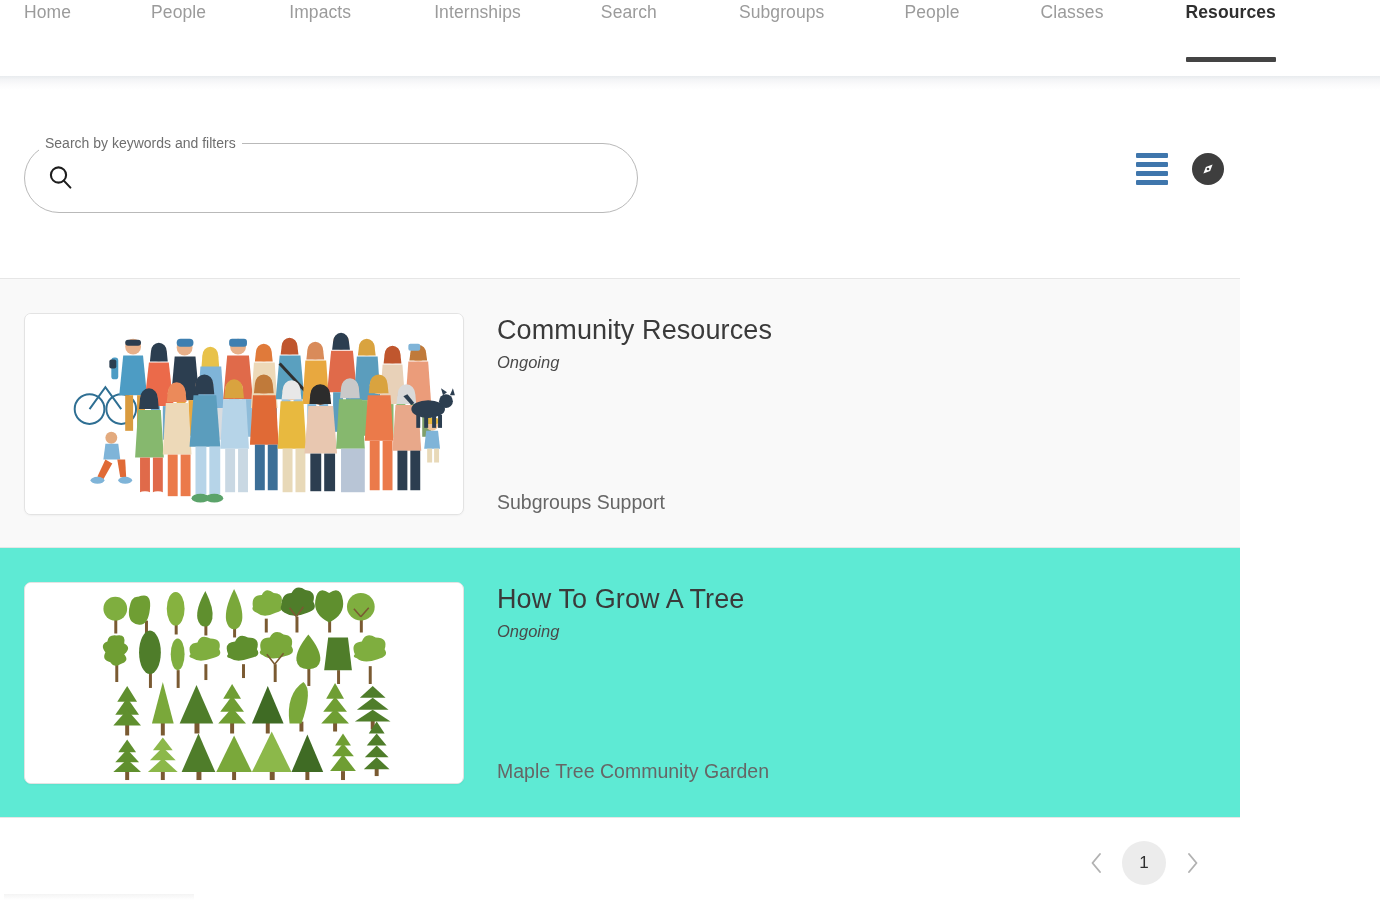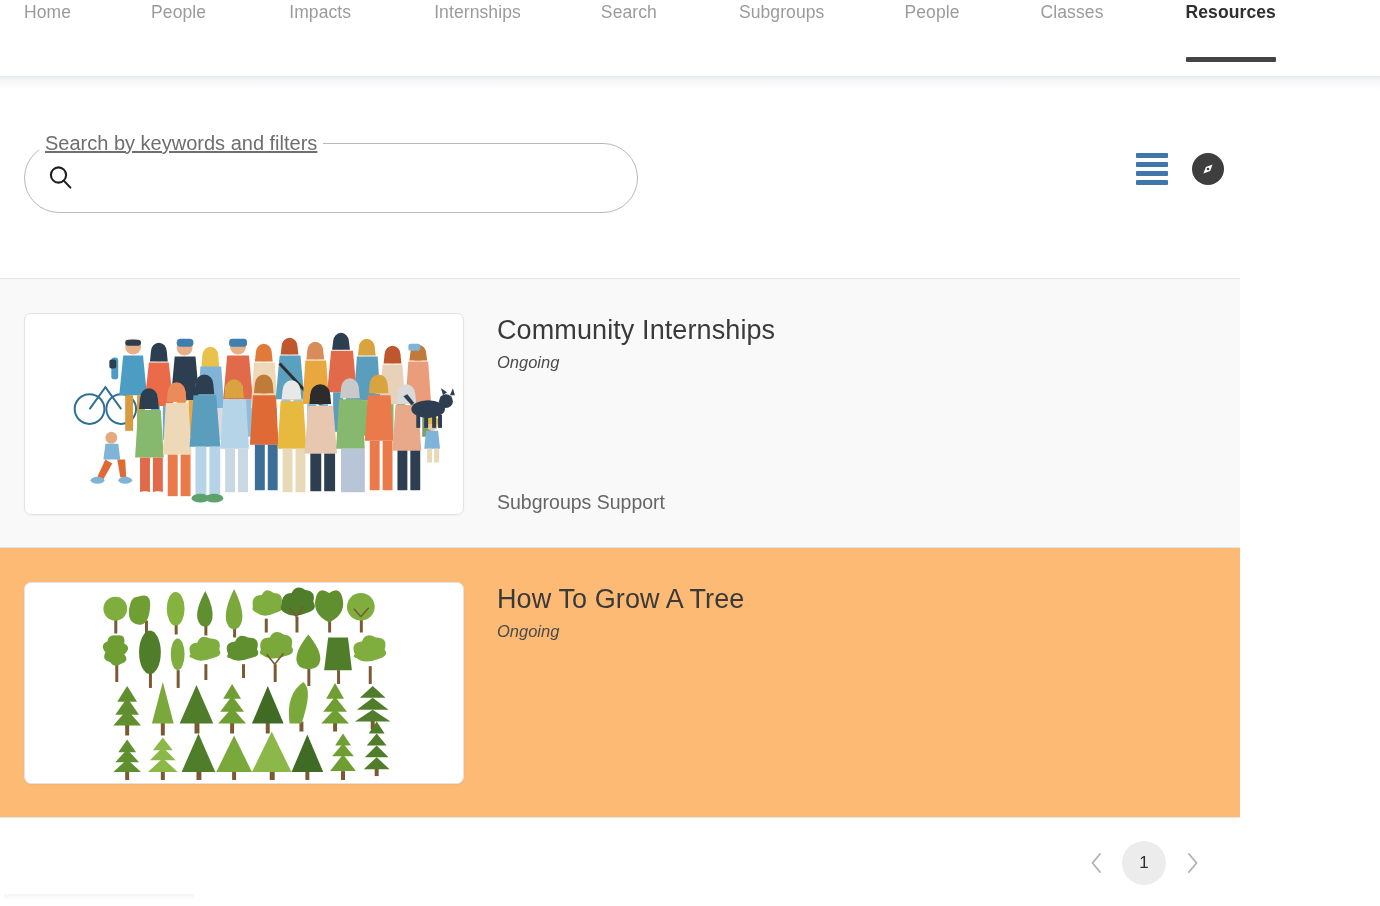--- a/index.html
+++ b/index.html
@@ -83,25 +83,24 @@
     border: 1px solid #b9b9b9;
     border-radius: 36px;
     background: transparent;
   }
   .search-legend {
     position: absolute;
     top: -11px;
     left: 14px;
     padding: 0 6px;
     background: #ffffff;
-    font-size: 20px;
+    font-size: 14px;
     line-height: 20px;
     color: #6e6e6e;
     white-space: nowrap;
-    text-decoration: underline;
   }
   .search-icon {
     position: absolute;
     left: 22px;
     top: 50%;
     transform: translateY(-50%);
     width: 28px;
     height: 28px;
     display: block;
   }
@@ -163,21 +162,21 @@
     position: absolute;
     top: 278px; left: 0;
     width: 1240px;
   }
   .result-row {
     position: relative;
     width: 1240px;
     height: 270px;
     border-top: 1px solid #e6e6e6;
     border-bottom: 1px solid #e6e6e6;
-    background: #fdba74;
+    background: #5eead4;
     cursor: pointer;
   }
   .result-row.highlight { background: #f9f9f9; }
   .result-row + .result-row { border-top: 0; }
 
   .thumb {
     position: absolute;
     left: 24px;
     top: 34px;
     width: 440px;
@@ -532,21 +531,21 @@
       <rect x="394" y="102" width="4" height="13"></rect>
               <rect x="402" y="102" width="4" height="13"></rect>
       <rect x="410" y="102" width="4" height="13"></rect>
               <rect x="416" y="102" width="4" height="13"></rect>
       <path d="M389 92 l-8 -9 l4 -2 l7 9z"></path>
     </g>
   </g>
 </svg>
 </div>
       <div class="result-body">
-        <div class="result-title">Community Internships</div>
+        <div class="result-title">Community Resources</div>
         <div class="result-sub">Ongoing</div>
         <div class="result-owner">Subgroups Support</div>
       </div>
     </div>
     <div class="result-row">
       <div class="thumb">
 <svg viewBox="0 0 440 202" xmlns="http://www.w3.org/2000/svg">
   <rect width="440" height="202" fill="#ffffff"></rect>
   <g>
 
@@ -708,20 +707,21 @@
        <path d="M354 152 l10 12 h-20z" fill="#4f7d2a"></path>
        <path d="M354 164 l12 12 h-24z" fill="#4f7d2a"></path>
        <path d="M354 176 l13 12 h-26z" fill="#4f7d2a"></path>
             </g>
   </g>
 </svg>
 </div>
       <div class="result-body">
         <div class="result-title">How To Grow A Tree</div>
         <div class="result-sub">Ongoing</div>
+        <div class="result-owner">Maple Tree Community Garden</div>
       </div>
     </div>
   </div>
 
 <div class="pagination">
   <button class="page-arrow">
     <svg width="13" height="22" viewBox="0 0 13 22" fill="none" xmlns="http://www.w3.org/2000/svg">
       <polyline points="10,2 2.5,11 10,20" stroke="#b2b2b2" stroke-width="1.9" stroke-linecap="round" stroke-linejoin="round"></polyline>
     </svg>
   </button>

